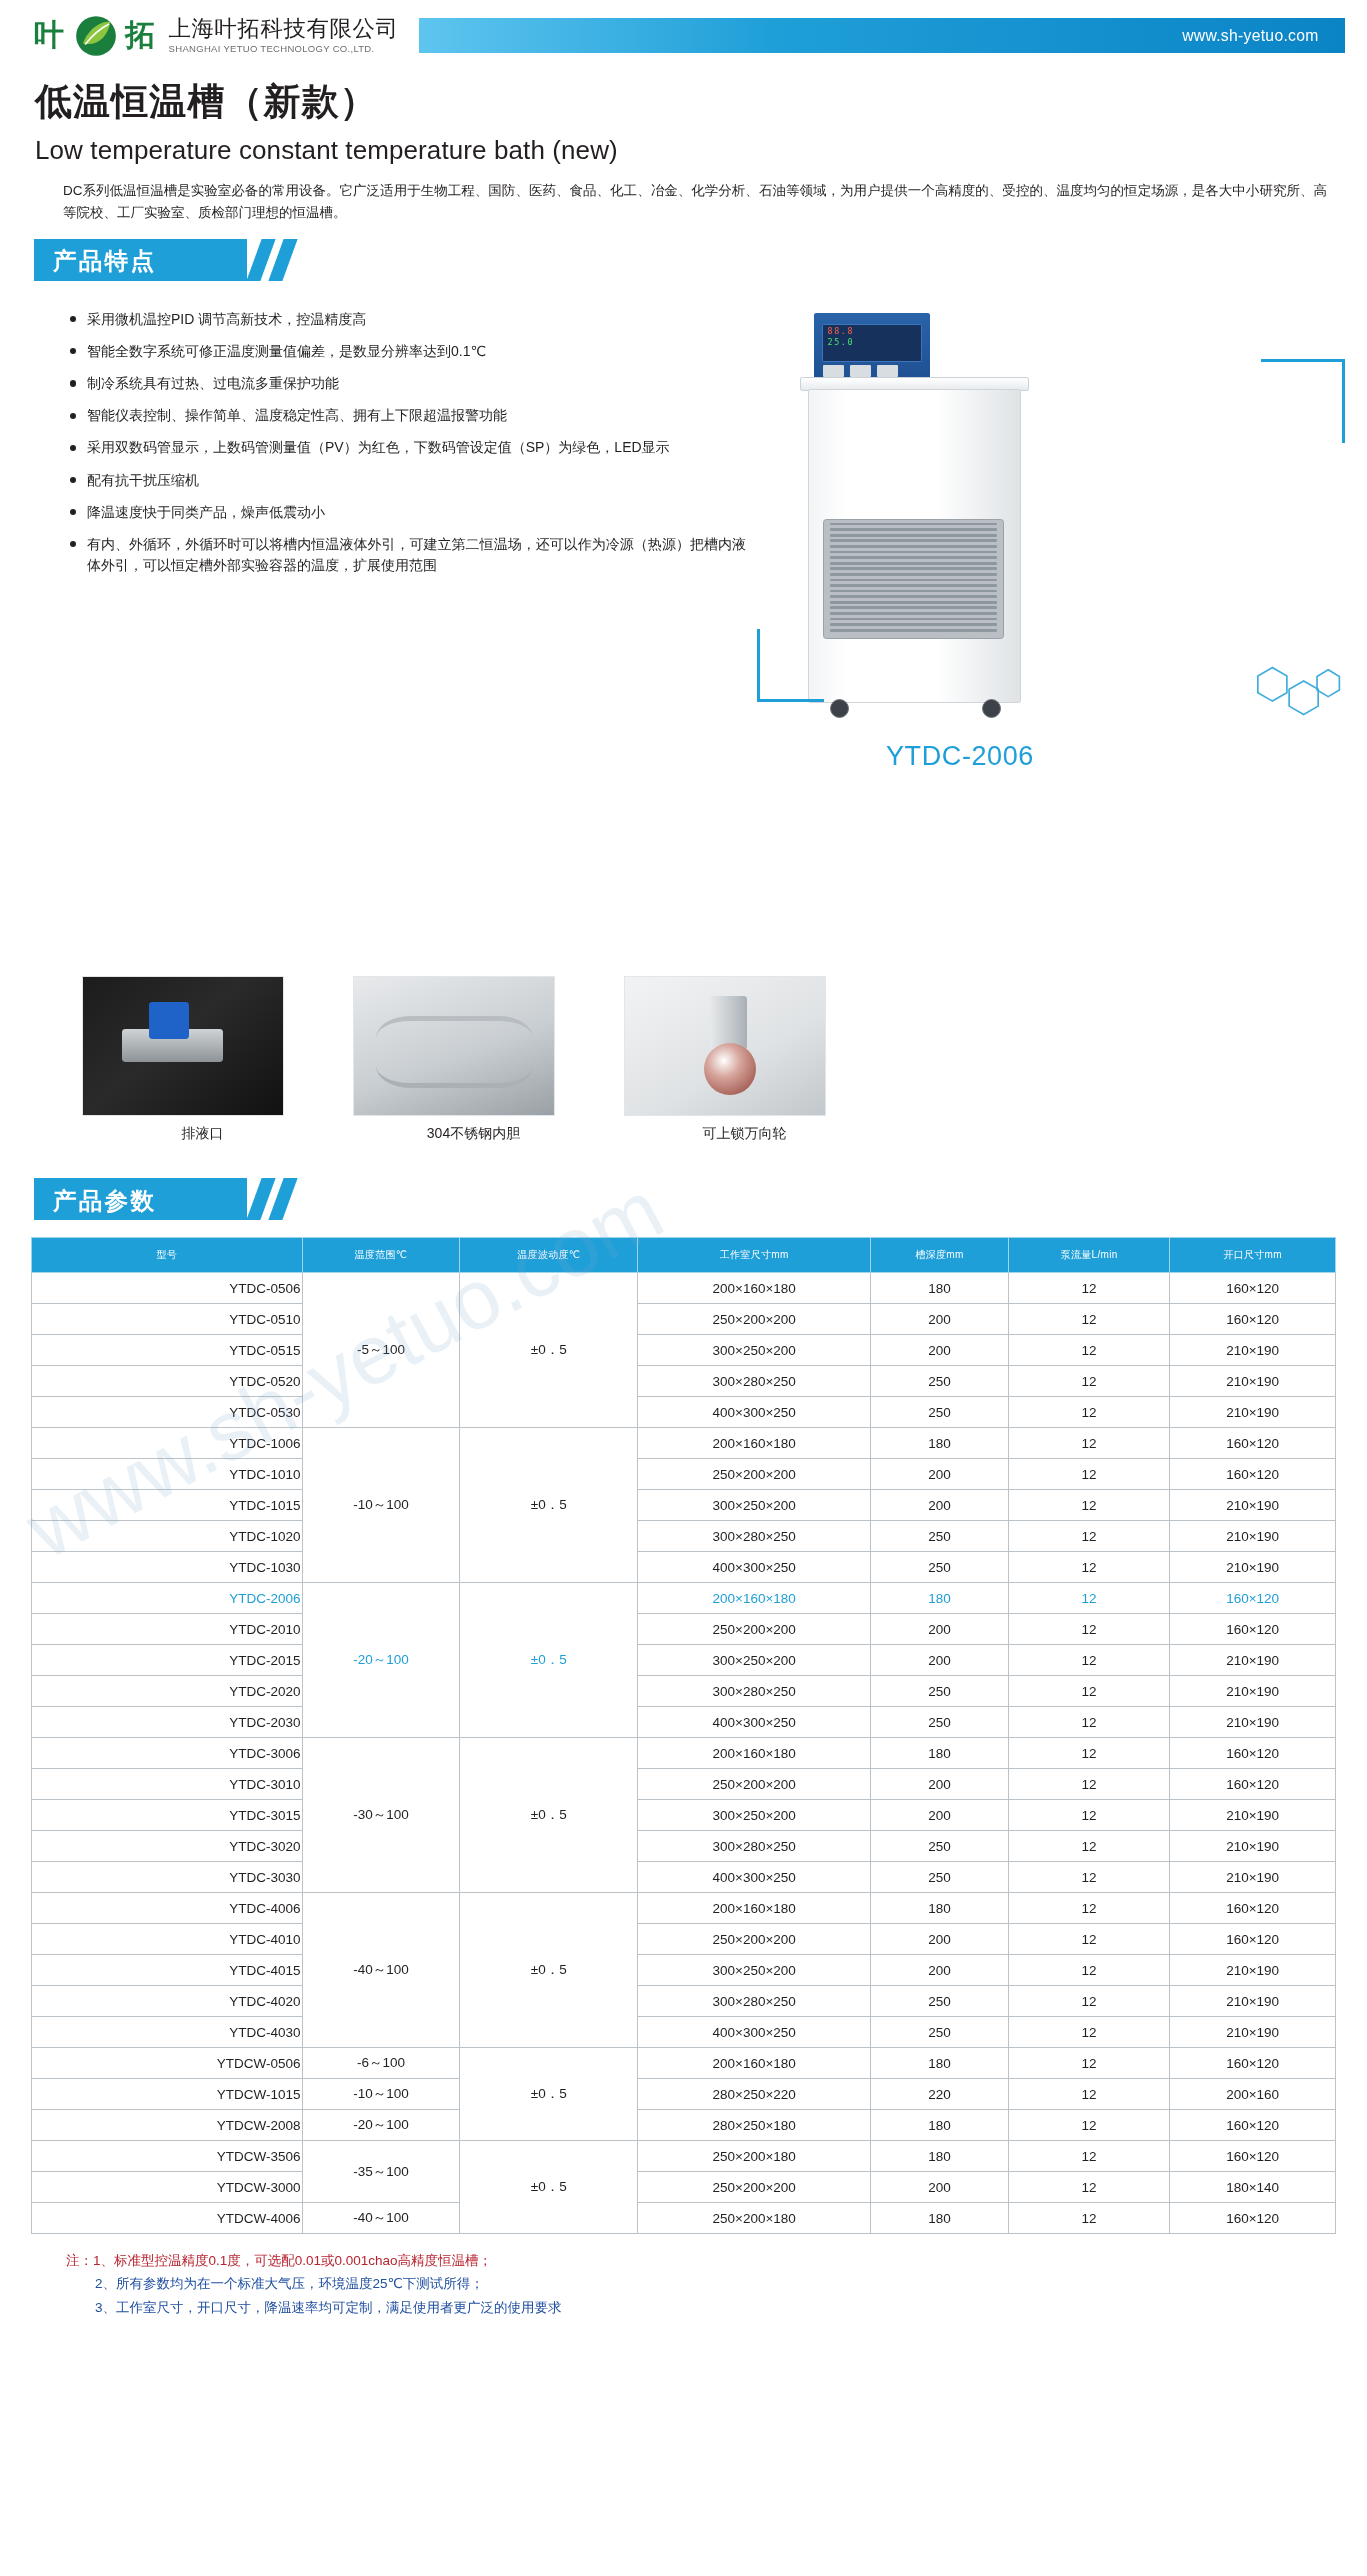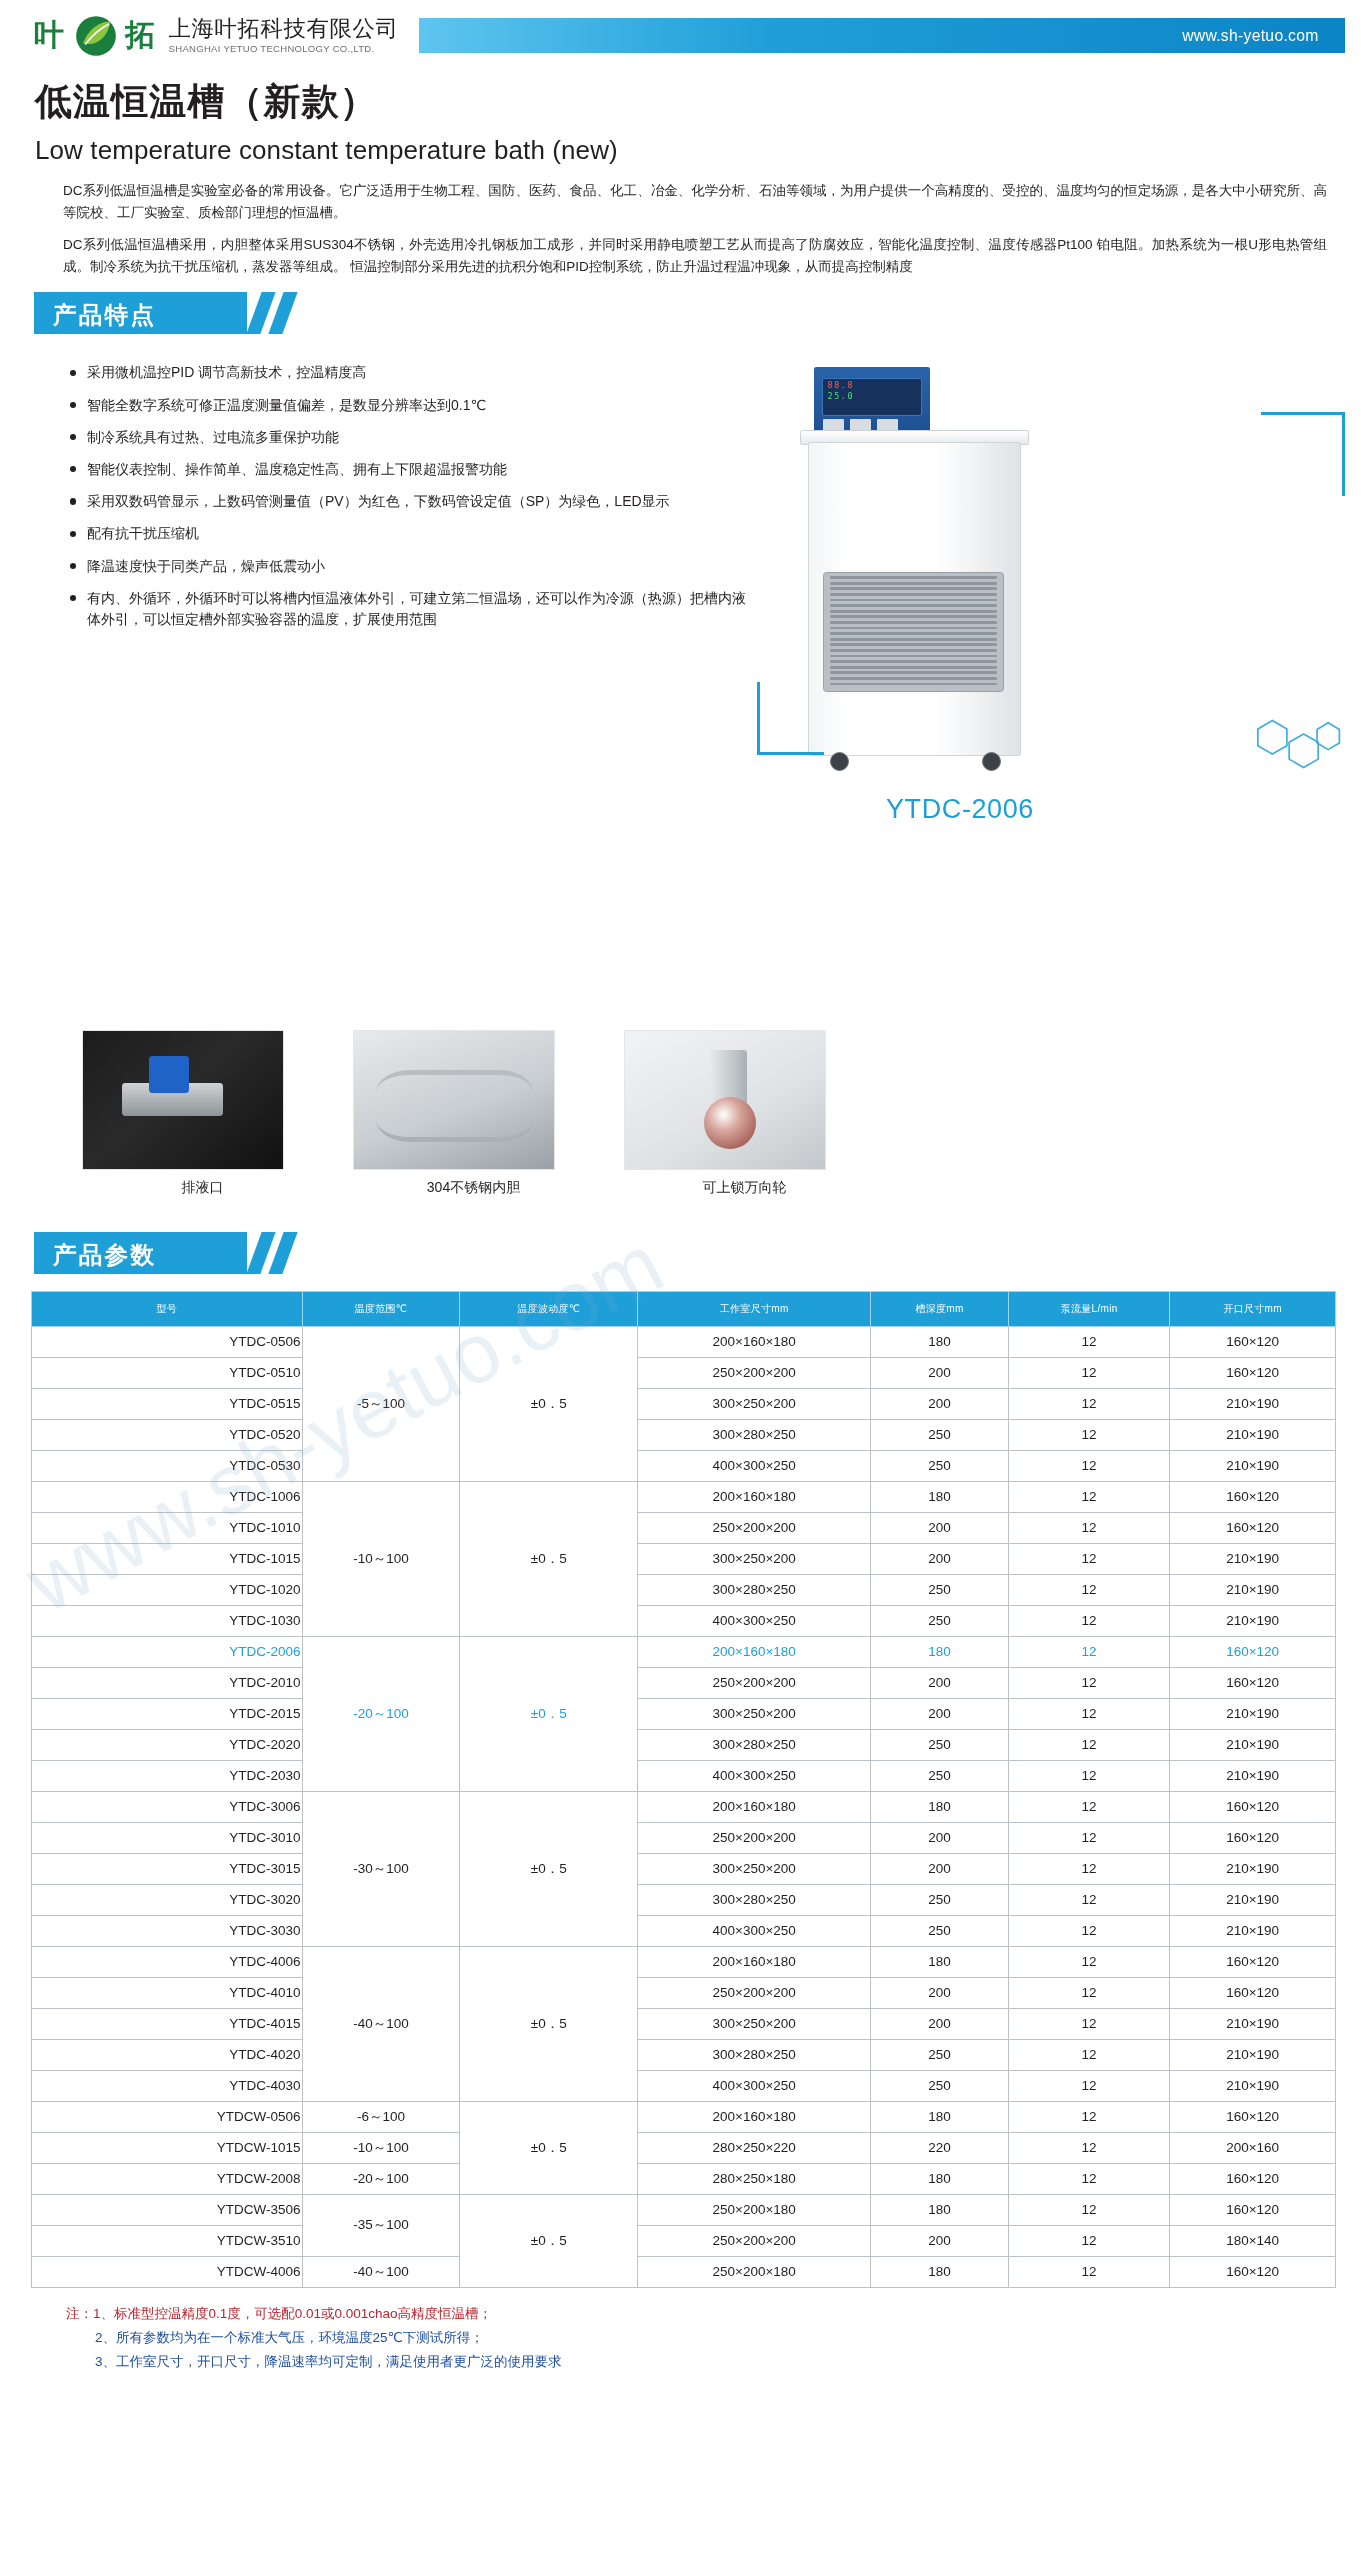--- a/index.html
+++ b/index.html
@@ -412,21 +412,20 @@
     <div class="url-bar">
       <span>www.sh-yetuo.com</span>
     </div>
   </div>
 
   <div class="title-cn">低温恒温槽（新款）</div>
   <div class="title-en">Low temperature constant temperature bath (new)</div>
 
   <div class="intro">
     <p>DC系列低温恒温槽是实验室必备的常用设备。它广泛适用于生物工程、国防、医药、食品、化工、冶金、化学分析、石油等领域，为用户提供一个高精度的、受控的、温度均匀的恒定场源，是各大中小研究所、高等院校、工厂实验室、质检部门理想的恒温槽。</p>
-    <p>DC系列低温恒温槽采用，内胆整体采用SUS304不锈钢，外壳选用冷扎钢板加工成形，并同时采用静电喷塑工艺从而提高了防腐效应，智能化温度控制、温度传感器Pt100 铂电阻。加热系统为一根U形电热管组成。制冷系统为抗干扰压缩机，蒸发器等组成。 恒温控制部分采用先进的抗积分饱和PID控制系统，防止升温过程温冲现象，从而提高控制精度</p>
   </div>
 
   <div class="section-banner">
     <span class="bg"></span>
       <span class="slant1"></span>
       <span class="slant2"></span>
     <span class="label">产品特点</span>
   </div>
 
   <div class="feature-area">
@@ -745,21 +744,21 @@
           <tr>
             <td class="model">YTDCW-3506</td>
             <td rowspan="2">-35～100</td>
             <td rowspan="3">±0．5</td>
             <td>250×200×180</td>
             <td>180</td>
             <td>12</td>
             <td>160×120</td>
           </tr>
           <tr>
-            <td class="model">YTDCW-3510</td>
+            <td class="model">YTDCW-3000</td>
             <td>250×200×200</td>
             <td>200</td>
             <td>12</td>
             <td>180×140</td>
           </tr>
           <tr>
             <td class="model">YTDCW-4006</td>
             <td rowspan="1">-40～100</td>
             <td>250×200×180</td>
             <td>180</td>

